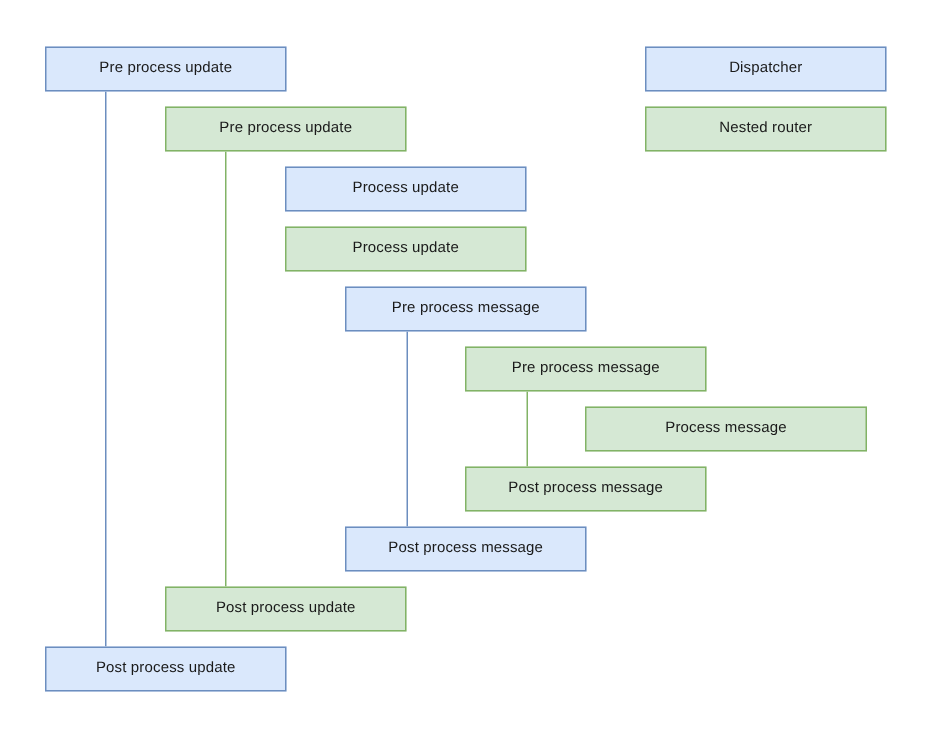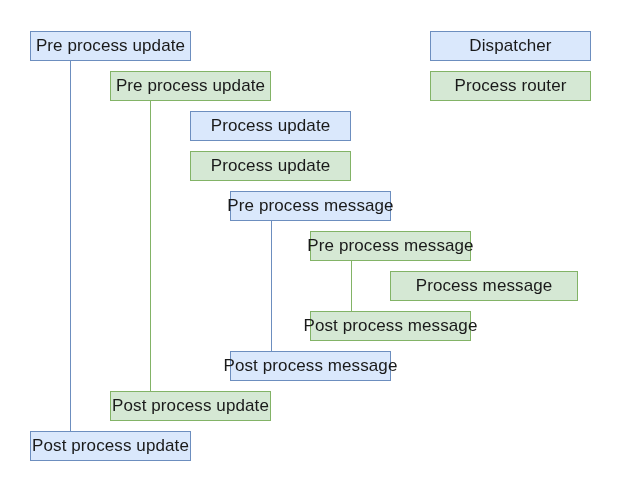--- a/index.html
+++ b/index.html
@@ -16,21 +16,21 @@
     height: 491px;
     background: #ffffff;
     overflow: hidden;
   }
   .node {
     position: absolute;
     box-sizing: border-box;
     display: flex;
     align-items: center;
     justify-content: center;
-    font-size: 17px;
+    font-size: 10px;
     line-height: 1.2;
     color: #1a1a1a;
     letter-spacing: 0.1px;
     text-align: center;
     white-space: nowrap;
     border-width: 1px;
     border-style: solid;
   }
   .node.blue {
     background: #dae8fc;
@@ -93,15 +93,15 @@
     <div class="node green" style="left: 110px; top: 391px; width: 161px; height: 30px;">
       <span>Post process update</span>
     </div>
     <div class="node blue" style="left: 30px; top: 431px; width: 161px; height: 30px;">
       <span>Post process update</span>
     </div>
     <div class="node blue" style="left: 430px; top: 31px; width: 161px; height: 30px;">
       <span>Dispatcher</span>
     </div>
     <div class="node green" style="left: 430px; top: 71px; width: 161px; height: 30px;">
-      <span>Process router</span>
+      <span>Nested router</span>
     </div>
   </div>
 
 </body></html>

